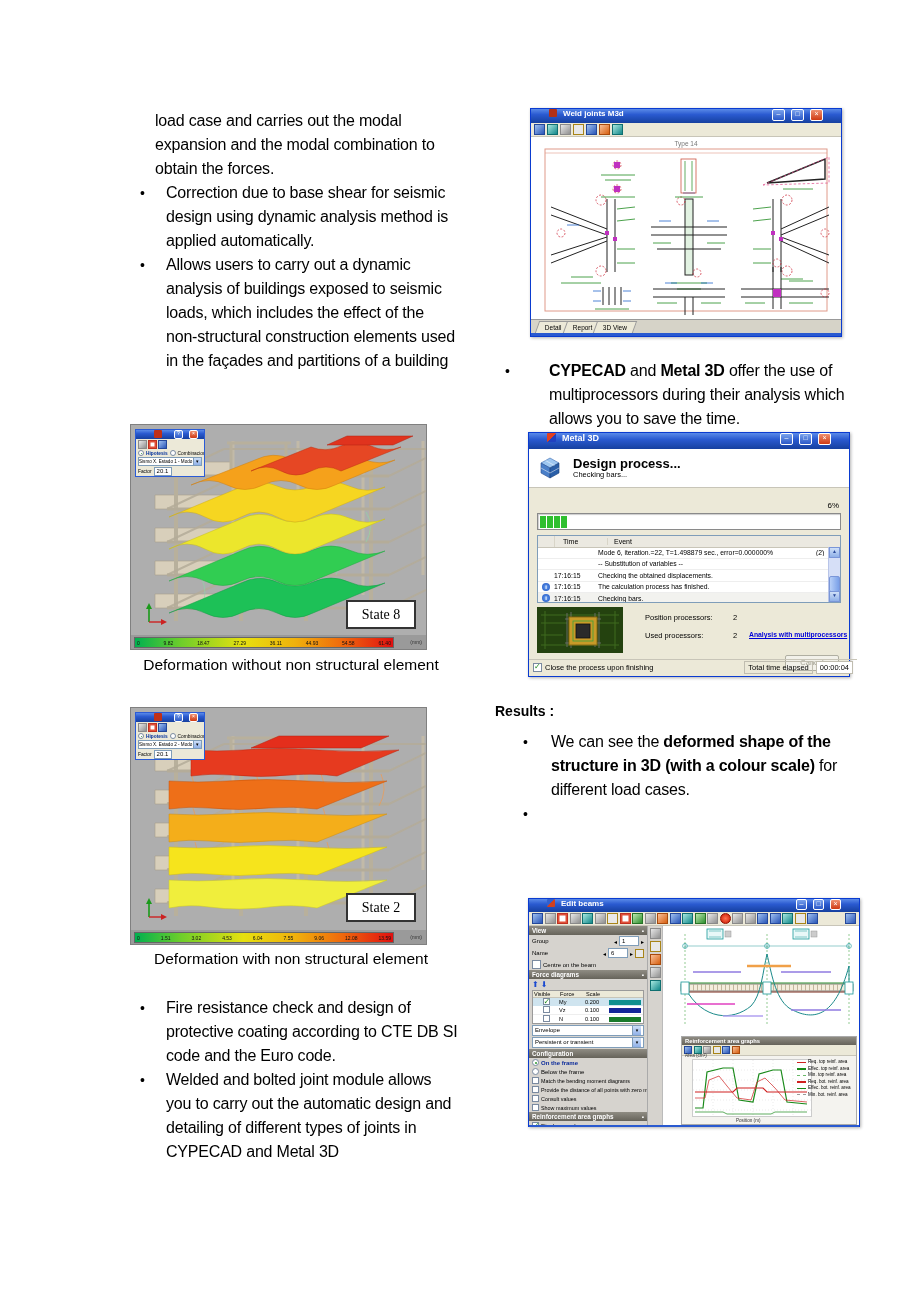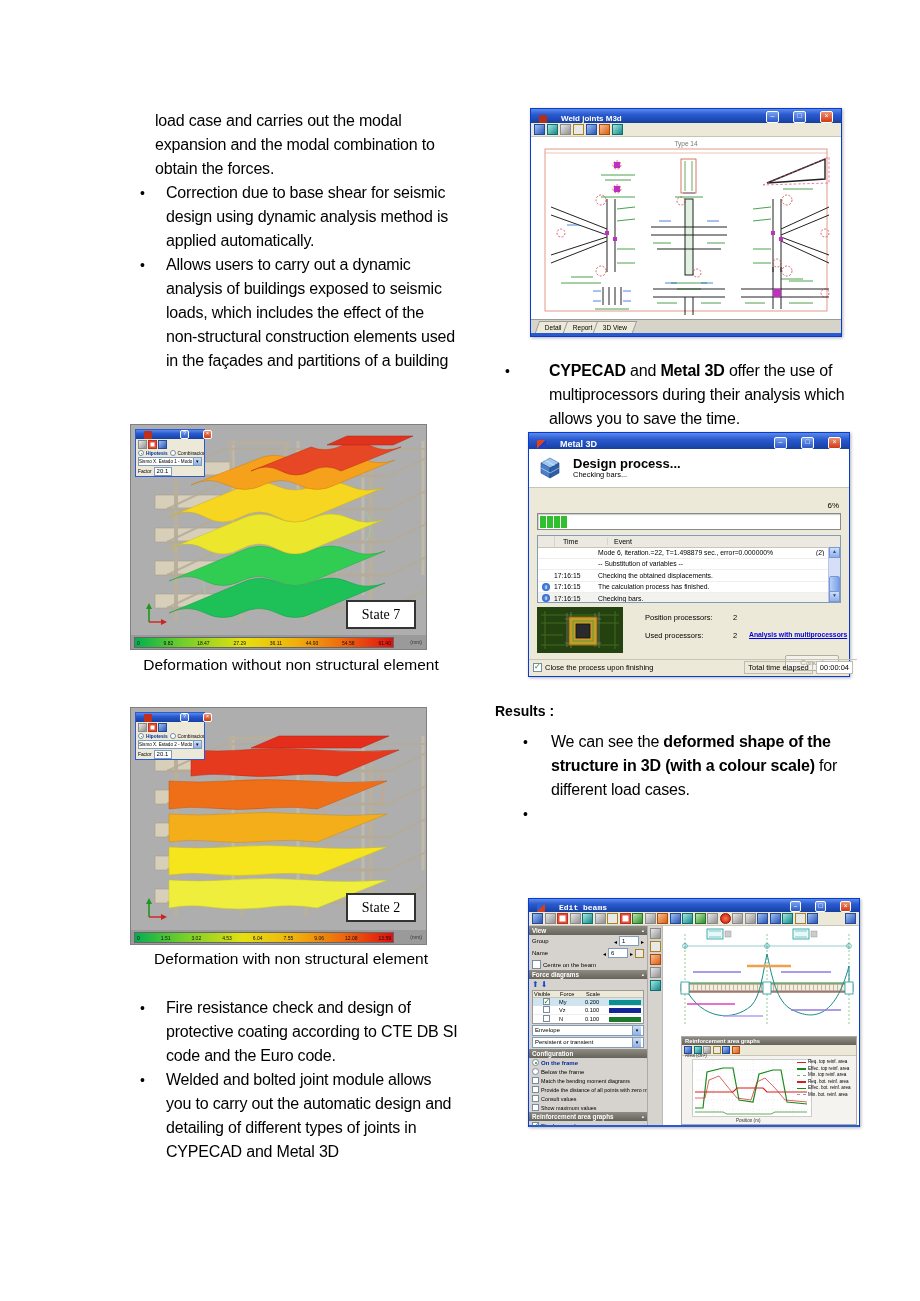--- a/index.html
+++ b/index.html
@@ -12,21 +12,21 @@
   .bullet .dot{position:absolute;left:6px;top:0;font-size:14px;}
   .rb1{position:relative;padding-left:54px;width:312px;}
   .rb1 .dot{position:absolute;left:10px;top:0;font-size:14px;}
   .rb2{position:relative;padding-left:56px;width:308px;}
   .rb2 .dot{position:absolute;left:28px;top:0;font-size:14px;}
   .caption{font-size:15.5px;text-align:center;}
   .heading{font-size:14px;font-weight:bold;}
   
   .win{position:absolute;border:1px solid #0a3bd0;background:#ece9d8;box-shadow:1px 1px 3px rgba(0,0,0,.3);}
   .tbar{background:linear-gradient(180deg,#5a8ae8 0%,#2a5ad0 40%,#16409f 100%);
-        display:flex;align-items:flex-end;gap:14px;padding:0 8px;}
+        display:flex;align-items:flex-start;gap:6px;padding:0 18px;}
   .ttl{color:#fff;font-weight:bold;font-size:8px;flex:1;white-space:nowrap;overflow:hidden;}
   .wico{width:8px;height:8px;border-radius:1px;flex:none;}
   .wbtn{width:11px;height:10px;border:1px solid #fff;border-radius:2px;flex:none;
         background:linear-gradient(180deg,#7aa2ec,#2a58c8);color:#fff;font-size:7px;line-height:8px;text-align:center;}
   .wbtn.close{background:linear-gradient(180deg,#ef9070,#cf3a14);}
   
   .ico{display:inline-block;width:9px;height:9px;border:1px solid #8a8a8a;background:#e8e8e8;flex:none;}
   .ico.b{background:linear-gradient(135deg,#9ec0f0,#2a56b8);border-color:#24489a;}
   .ico.t{background:linear-gradient(135deg,#a8e8e0,#13888a);border-color:#0f6f70;}
   .ico.r{background:#fff;border-color:#c03020;box-shadow:inset 0 0 0 1.5px #e05038;}
@@ -176,21 +176,21 @@
         <span>Sismo X. Estado 1 - Modo 1</span>
           <span class="darr" style="height:7px;line-height:7px;">▾</span>
       </div>
       <div style="display:flex;gap:2px;padding:0 2px;font-size:4.8px;align-items:center;">
         <span>Factor</span>
         <span class="sbox" style="height:7px;line-height:7px;min-width:12px;">20.1</span>
       </div>
     </div>
     
     <div style="position:absolute;right:10px;bottom:20px;width:66px;height:25px;background:#fff;border:2px solid #333;
-                display:flex;align-items:center;justify-content:center;font-family:'Liberation Serif',serif;font-size:14px;">State 7</div>
+                display:flex;align-items:center;justify-content:center;font-family:'Liberation Serif',serif;font-size:14px;">State 8</div>
     
     <div style="position:absolute;left:0;bottom:0;width:100%;height:14px;background:#9a9a9a;">
       <div style="position:absolute;left:3px;right:32px;top:2px;height:9px;border:1px solid #666;
                   background:linear-gradient(90deg,#00b050,#6fce2a 18%,#e6e00f 42%,#f0b10c 62%,#ef6a0d 80%,#e01010 100%);
                   display:flex;justify-content:space-between;align-items:center;padding:0 2px;font-size:5px;color:#101010;">
         <span>0</span>
         <span>9.82</span>
         <span>18.47</span>
         <span>27.29</span>
         <span>36.11</span>
@@ -627,21 +627,21 @@
     <div class="rb2">
       <span class="dot">•</span>
       <span><span>We can see the </span><b>deformed shape of the structure in 3D (with a colour scale)</b><span>  for different load cases.</span></span>
     </div>
     <div class="rb2">
       <span class="dot">•</span>
     </div>
   </div>
 
   <div class="win" style="left:528px;top:898px;width:330px;height:227px;">
-    <div class="tbar" style="height:13px;font-family:Liberation Mono, monospace;">
+    <div class="tbar" style="height:13px;">
       <span class="wico" style="background:linear-gradient(135deg,#3060d0 50%,#d04020 50%);"></span>
       <span class="ttl">Edit beams</span>
       <span class="wbtn" style="width:9px;height:9px;">–</span>
       <span class="wbtn" style="width:9px;height:9px;">□</span>
       <span class="wbtn close" style="width:9px;height:9px;">×</span>
     </div>
     <div style="height:13px;background:#ece9d8;border-bottom:1px solid #c8c5b8;display:flex;align-items:center;gap:1.5px;padding:0 3px;">
       <span class="ico b"></span>
       <span class="ico k"></span>
       <span class="ico r"></span>

